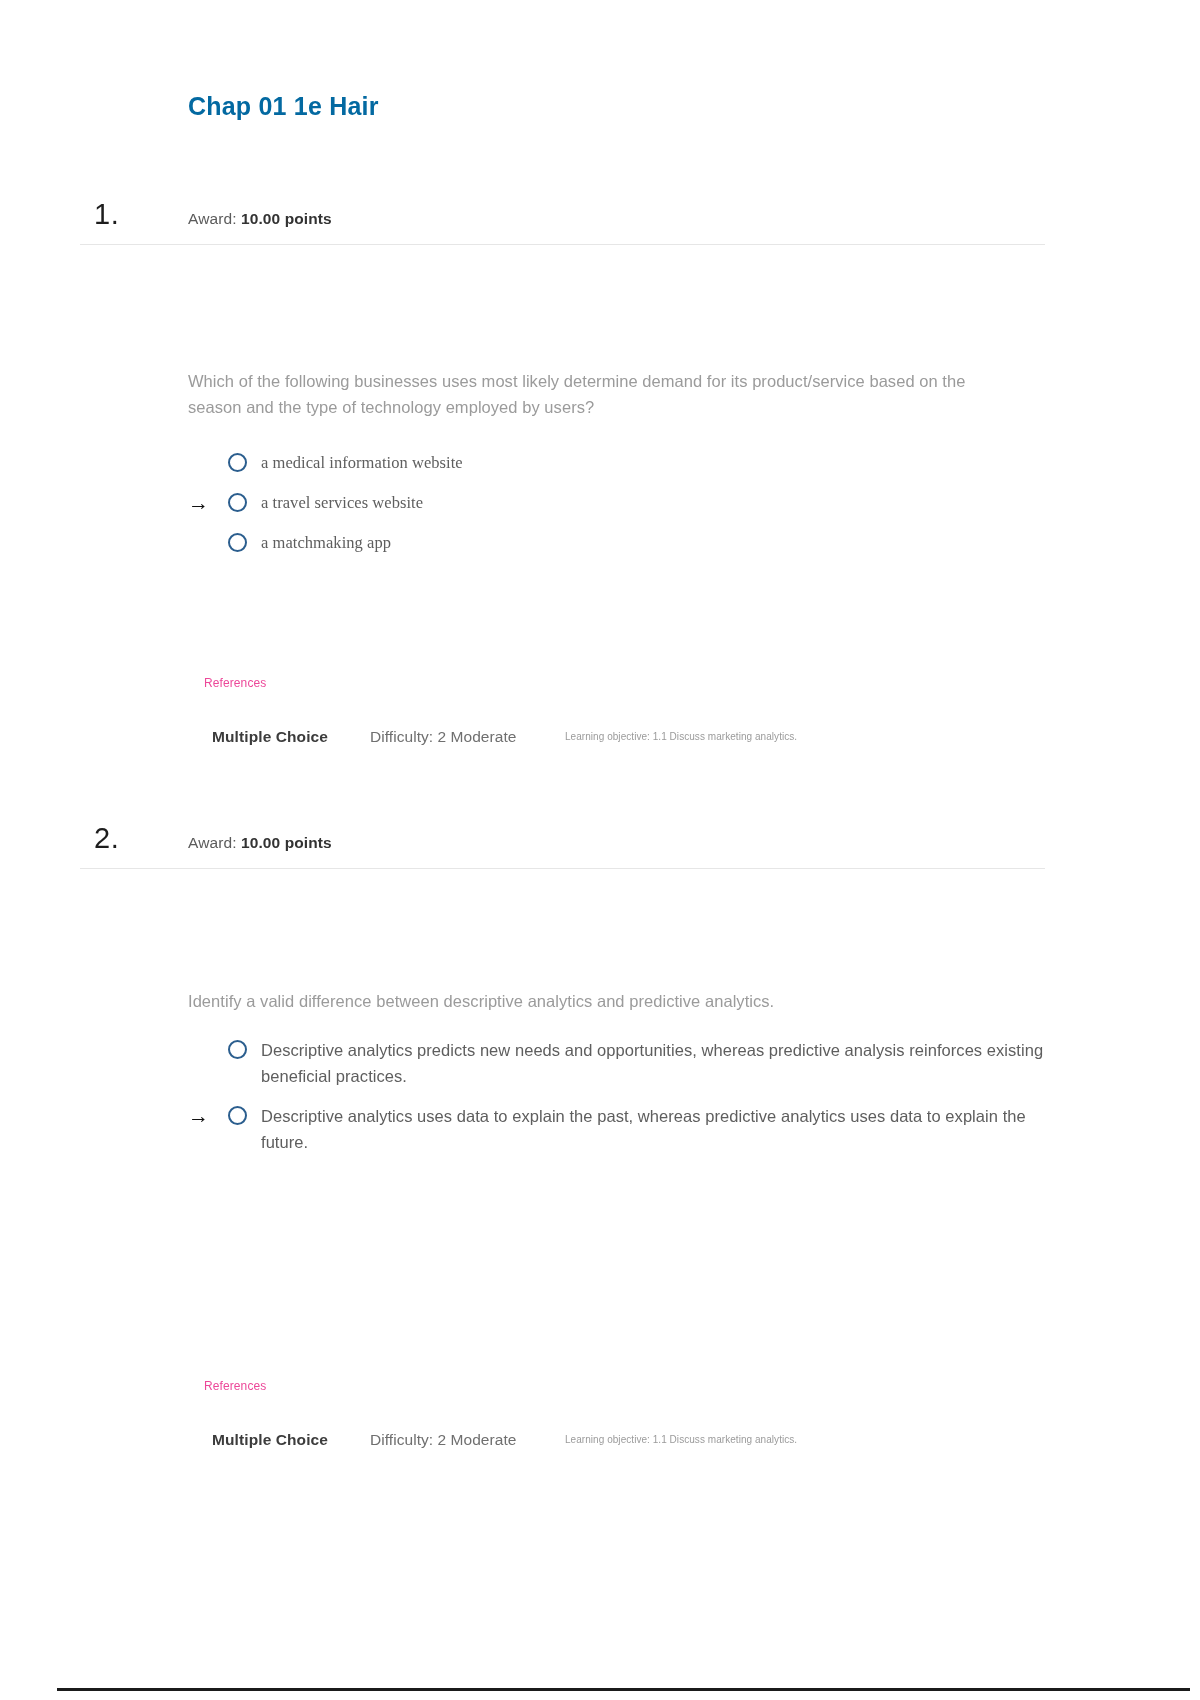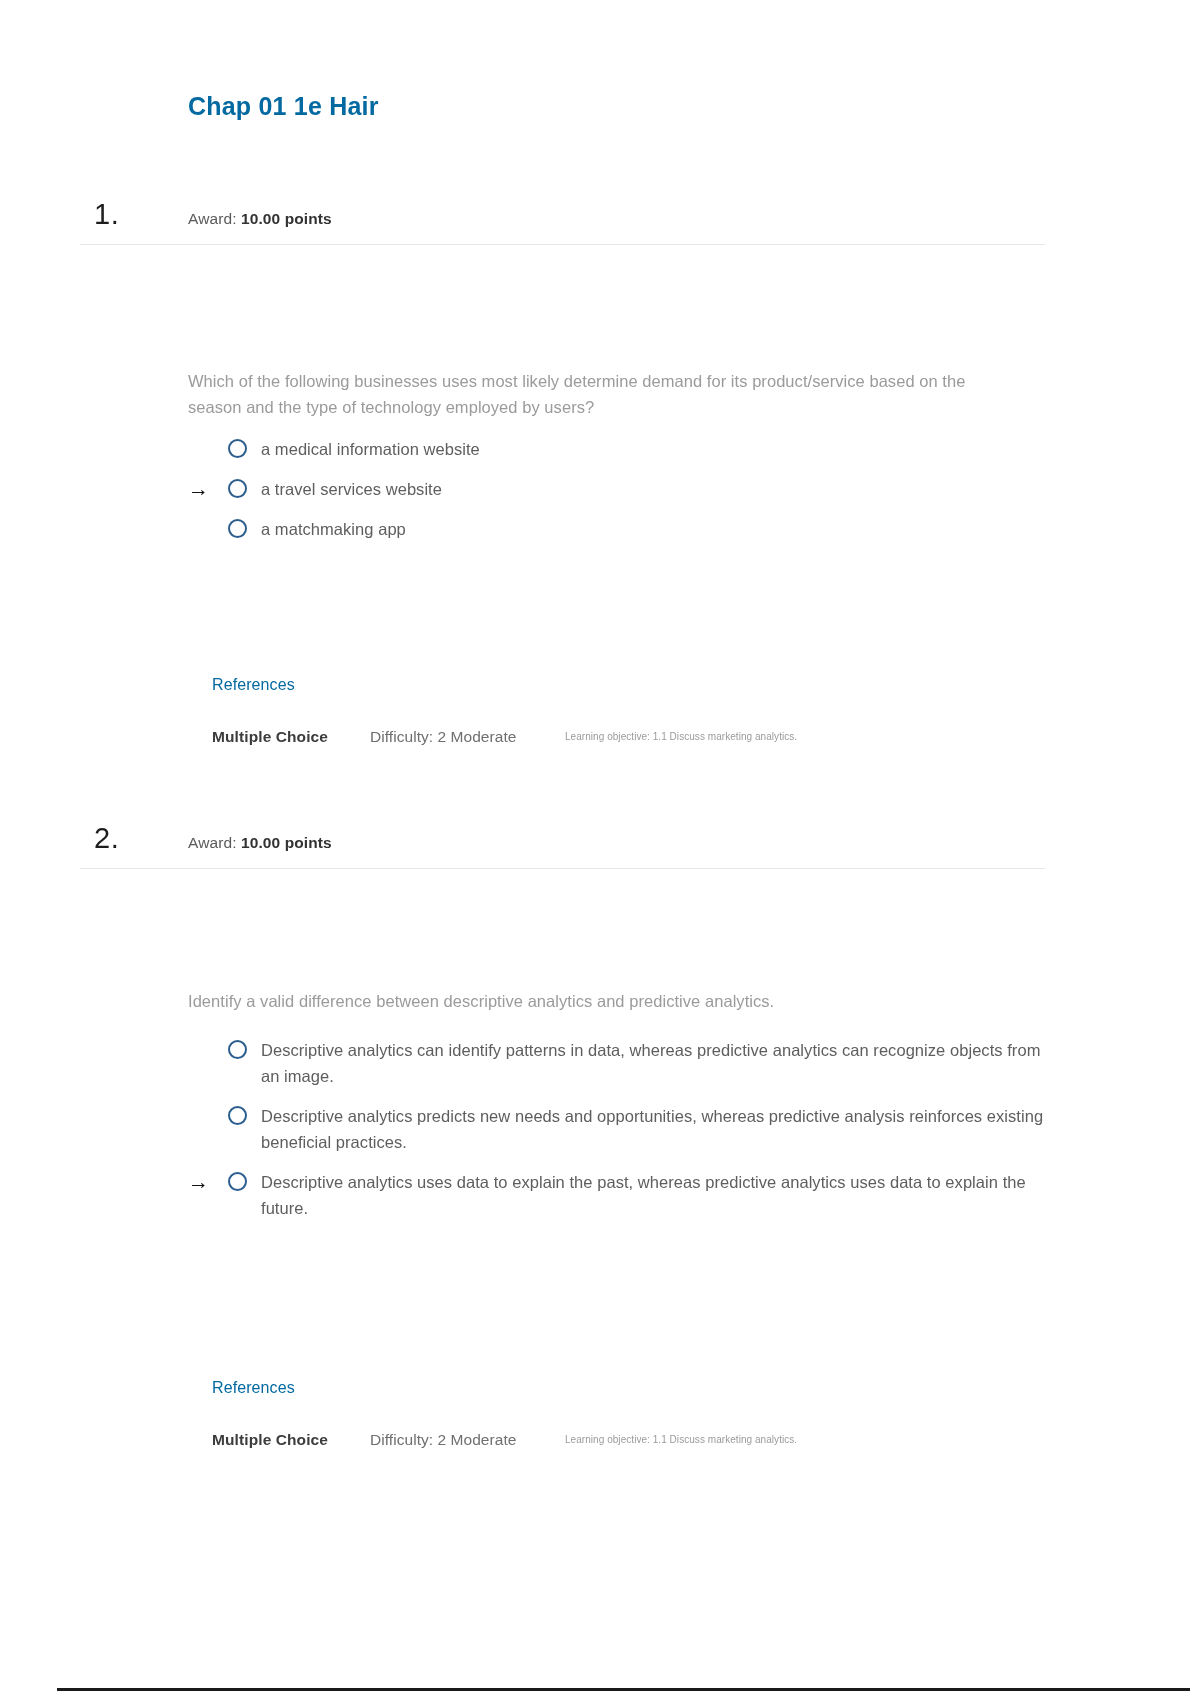--- a/index.html
+++ b/index.html
@@ -126,23 +126,23 @@
     font-size: 16.5px;
     line-height: 26px;
     color: #5e5e5e;
     letter-spacing: 0.05px;
     max-width: 790px;
   }
 
   
   .references-link {
     position: absolute;
-    left: 212px;
-    font-size: 16px;
-    color: #0369a1;
+    left: 204px;
+    font-size: 12px;
+    color: #ec4899;
     letter-spacing: 0.1px;
     cursor: pointer;
   }
 
   
   .meta-row {
     position: absolute;
     left: 212px;
     width: 830px;
     display: flex;
@@ -194,21 +194,21 @@
 
     <div class="award-line">
       <span>Award:</span>
       <span class="award-value">10.00 points</span>
     </div>
 
     <div class="q-rule"></div>
 
     <div class="q-prompt" style="top:170px;">Which of the following businesses uses most likely determine demand for its product/service based on the season and the type of technology employed by users?</div>
 
-    <div class="options" style="top:238px;">
+    <div class="options" style="top:252px;font-family:Liberation Serif, serif;">
 
       <div class="option-row">
         <span class="radio"></span>
         <span class="option-label">a medical information website</span>
       </div>
 
 
       <div class="option-row">
         <span class="correct-arrow">→</span>
         <span class="radio"></span>
@@ -240,24 +240,20 @@
       <span>Award:</span>
       <span class="award-value">10.00 points</span>
     </div>
 
     <div class="q-rule"></div>
 
     <div class="q-prompt" style="top:166px;">Identify a valid difference between descriptive analytics and predictive analytics.</div>
 
     <div class="options" style="top:215px;">
 
-      <div class="option-row">
-        <span class="radio"></span>
-        <span class="option-label">Descriptive analytics can identify patterns in data, whereas predictive analytics can recognize objects from an image.</span>
-      </div>
 
 
       <div class="option-row">
         <span class="radio"></span>
         <span class="option-label">Descriptive analytics predicts new needs and opportunities, whereas predictive analysis reinforces existing beneficial practices.</span>
       </div>
 
       <div class="option-row">
         <span class="correct-arrow">→</span>
         <span class="radio"></span>

